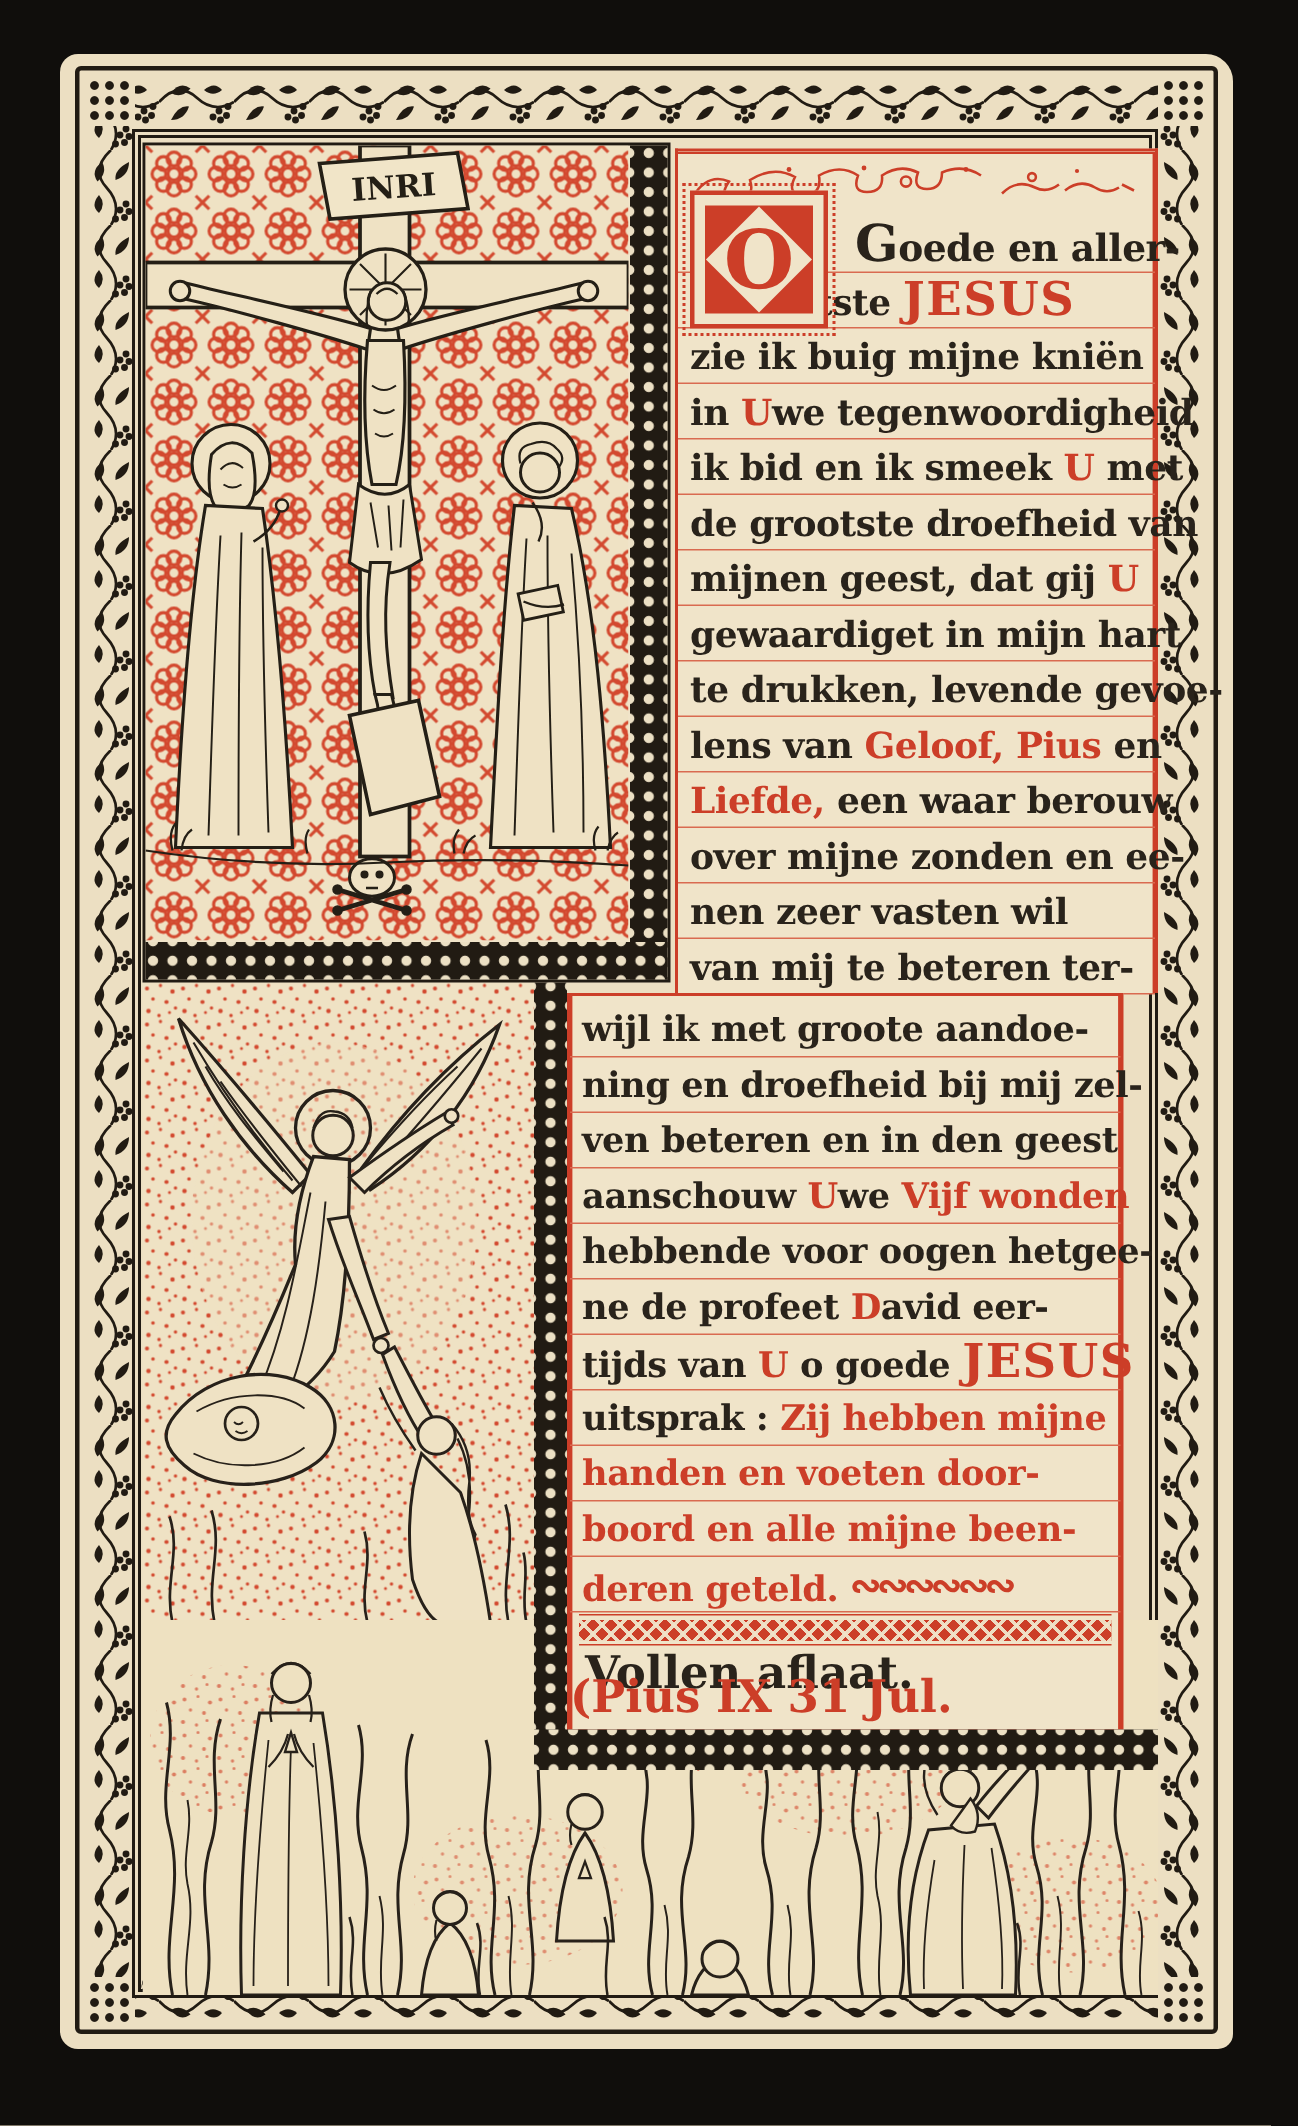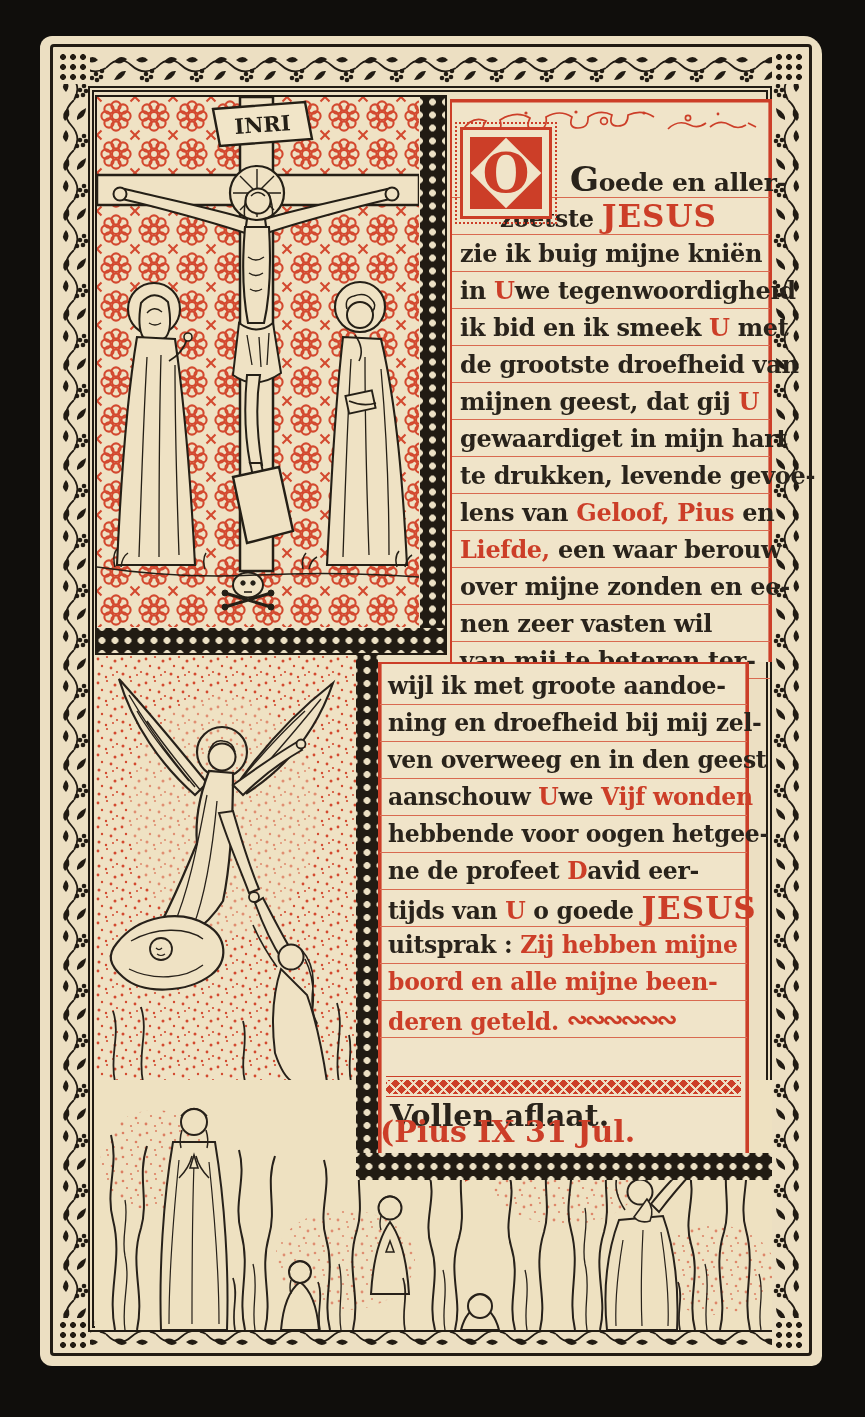--- a/index.html
+++ b/index.html
@@ -54,21 +54,21 @@
   .initial-letter{position:absolute;inset:0;display:flex;align-items:center;justify-content:center;
         font:bold 54px "DejaVu Serif","Liberation Serif",serif;color:var(--red);}
   .rows{position:absolute;left:0;right:0;}
   .rows-upper{top:44px;}
   .rows-lower{top:4px;}
   .trow{height:37px;line-height:37px;border-bottom:1.6px solid var(--rule);
         white-space:nowrap;font-weight:bold;font-size:24px;color:var(--ink);
         letter-spacing:-0.3px;padding-left:8px;overflow:visible;}
   .rows-upper .trow{font-size:24px;}
   .rows-lower .trow{font-size:23.5px;}
-  .rows-upper .trow:nth-child(1){padding-left:118px;font-size:25px;margin-top:16px;}
+  .rows-upper .trow:nth-child(1){padding-left:118px;font-size:25px;}
   .rows-upper .trow:nth-child(2){padding-left:48px;}
   .seg.ink{color:var(--ink);}
   .seg.red{color:var(--red);}
   .seg.red-big{color:var(--red);font-size:31px;letter-spacing:1px;}
   .seg.lead{font-size:34px;}
   .seg.orn{color:var(--red);font-size:25px;letter-spacing:-3px;vertical-align:2px;}
   .latticewrap{position:absolute;left:6px;right:6px;top:412px;
         border-top:1.6px solid var(--red);border-bottom:1.6px solid var(--red);padding:2.5px 0;}
   .lattice{height:14px;background-color:var(--red);
         background-image:repeating-linear-gradient(45deg,rgba(240,228,201,.95) 0 2.4px,transparent 2.4px 8.5px),
@@ -436,26 +436,27 @@
         <div class="trow"><span class="seg ink">over mijne zonden en ee-</span></div>
         <div class="trow"><span class="seg ink">nen zeer vasten wil</span></div>
         <div class="trow"><span class="seg ink">van mij te beteren ter-</span></div>
       </div>
   </div>
 
   <div class="tbox tbox-lower">
     <div class="rows rows-lower" id="rows-lower">
         <div class="trow"><span class="seg ink">wijl ik met groote aandoe-</span></div>
         <div class="trow"><span class="seg ink">ning en droefheid bij mij zel-</span></div>
-        <div class="trow"><span class="seg ink">ven overweeg en in den geest</span></div>
+        <div class="trow"><span class="seg ink">ven beteren en in den geest</span></div>
         <div class="trow"><span class="seg ink">aanschouw </span><span class="seg red">U</span><span class="seg ink">we </span><span class="seg red">Vijf wonden</span></div>
         <div class="trow"><span class="seg ink">hebbende voor oogen hetgee-</span></div>
         <div class="trow"><span class="seg ink">ne de profeet </span><span class="seg red">D</span><span class="seg ink">avid eer-</span></div>
         <div class="trow"><span class="seg ink">tijds van </span><span class="seg red">U</span><span class="seg ink"> o goede </span><span class="seg red-big">JESUS</span></div>
         <div class="trow"><span class="seg ink">uitsprak : </span><span class="seg red">Zij hebben mijne</span></div>
+        <div class="trow"><span class="seg red">handen en voeten door-</span></div>
         <div class="trow"><span class="seg red">boord en alle mijne been-</span></div>
         <div class="trow"><span class="seg red">deren geteld. </span><span class="seg orn">∾∾∾∾∾∾</span></div>
       </div>
     <div class="latticewrap">
         <div class="lattice"></div>
       </div>
     <div class="indulgence">Vollen aflaat.</div>
     <div class="plate">PL. 19.</div>
     <div class="attrib">(Pius IX 31 Jul. 1858)</div>
   </div>

